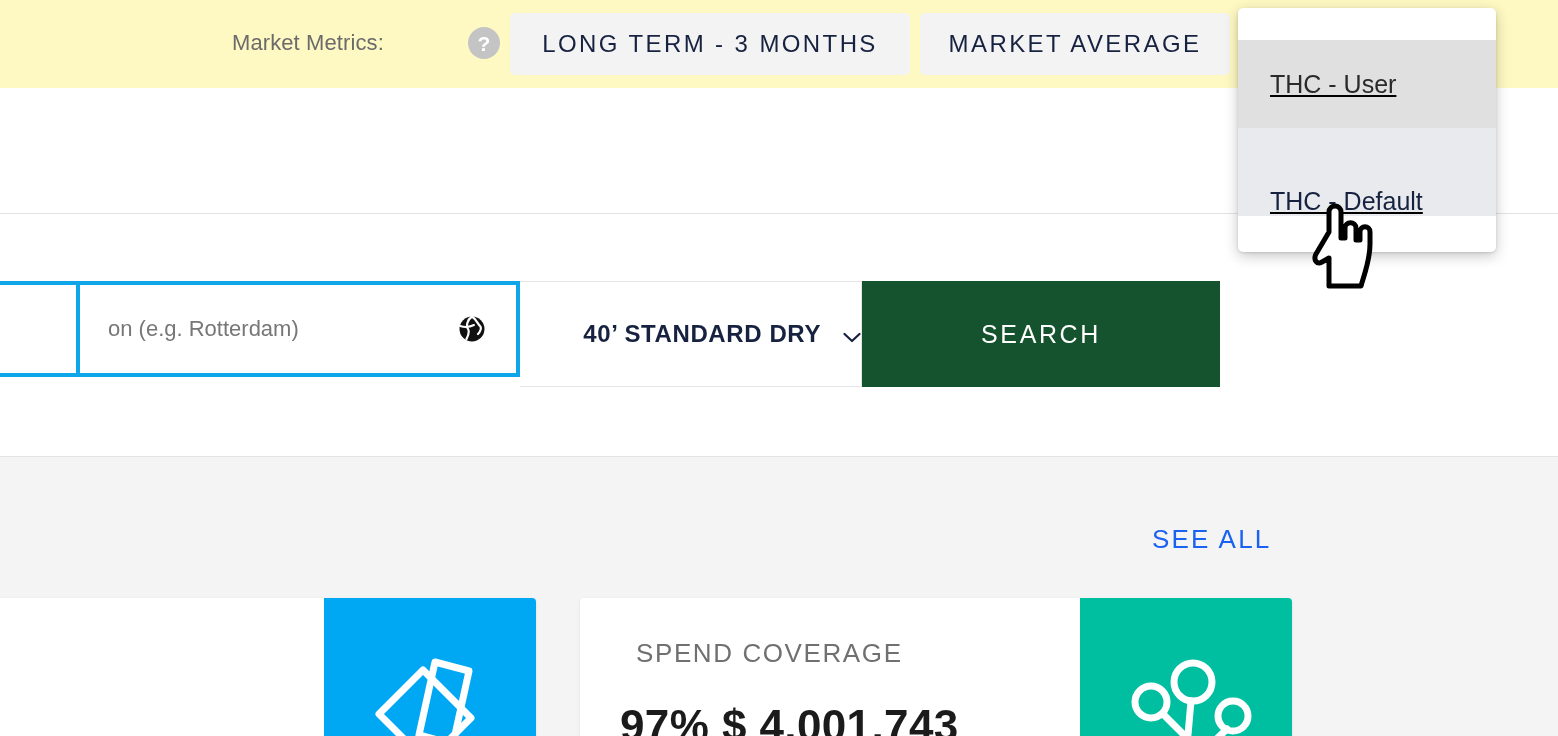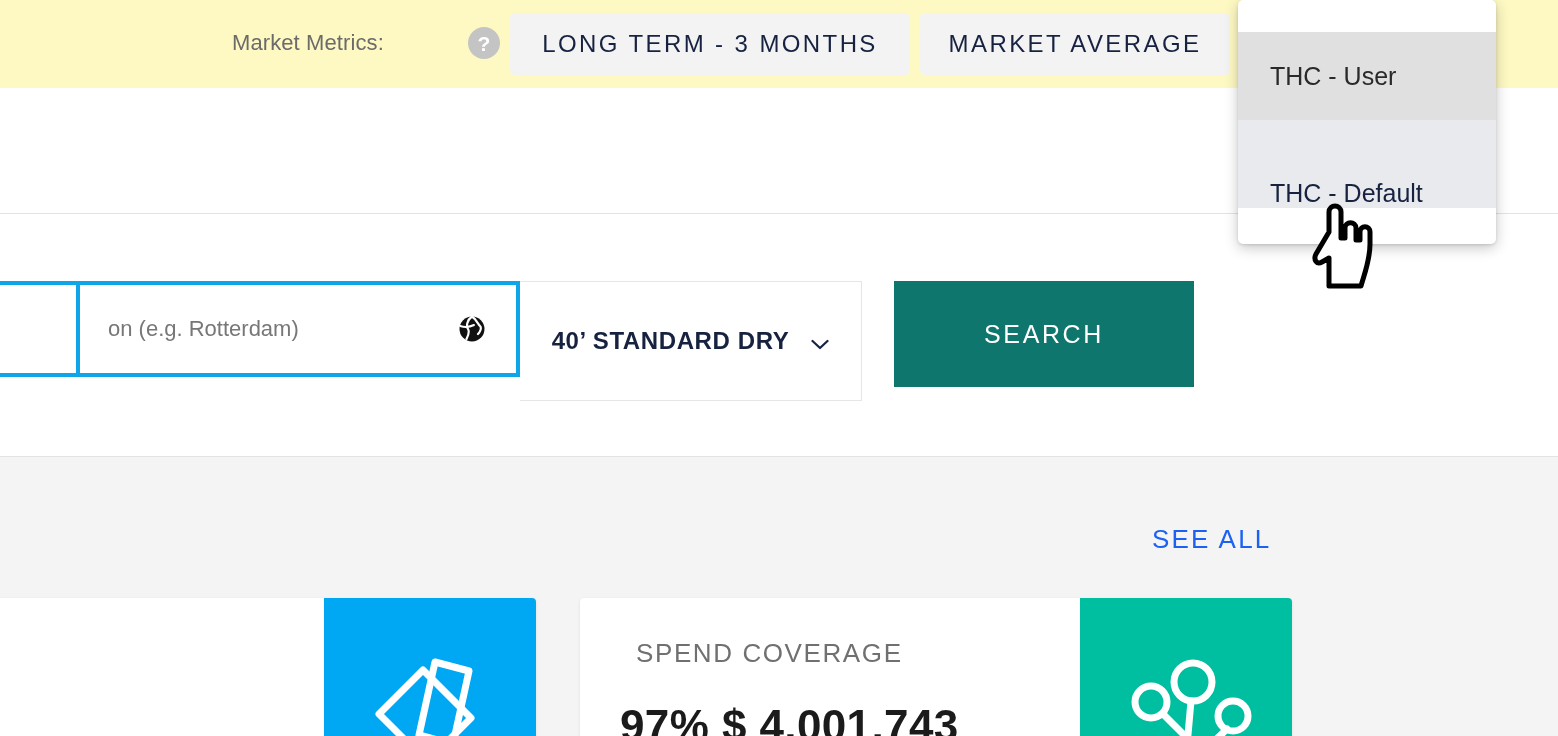--- a/index.html
+++ b/index.html
@@ -38,26 +38,27 @@
     color: #16223f; font-size: 24px; font-weight: normal;
     letter-spacing: 2.4px; white-space: nowrap;
     display: flex; align-items: center; justify-content: center;
     cursor: pointer;
   }
   #seg-longterm { left: 510px; width: 400px; }
   #seg-marketavg { left: 920px; width: 310px; }
 
   
   .dropdown {
-    position: absolute; left: 1238px; top: 0; width: 258px;
+    position: absolute; left: 1238px; top: 8px; width: 258px;
     background: #ffffff;
     border-radius: 5px;
     box-shadow: 0 4px 14px rgba(0,0,0,.22), 0 1px 3px rgba(0,0,0,.12);
     padding: 32px 0 36px 0;
     z-index: 40;
+    text-decoration: underline;
   }
   .dd-item {
     height: 88px; display: flex; align-items: center;
     padding-left: 32px; font-size: 25px; white-space: nowrap;
     cursor: pointer;
   }
   .dd-item.hovered { background: #e0e0e0; color: #2a2a2a; }
   .dd-item.selected { background: #e8eaed; color: #16223f; align-items: flex-end; }
 
   
@@ -78,36 +79,35 @@
   }
   .field-dest { border-left: none; width: 440px; }
   .field-ph {
     font-size: 22px; color: #777777; padding-left: 28px; white-space: nowrap;
   }
   .globe-icon {
     position: absolute; right: 30px; top: 50%; transform: translateY(-50%);
     width: 28px; height: 28px;
   }
   .field-equip {
-    width: 342px; height: 120px; background: #ffffff;
+    width: 342px; height: 106px; background: #ffffff;
     border: 1px solid #e6e6e8; border-left: none;
-    display: flex; align-items: center; justify-content: center;
+    display: flex; align-items: center; justify-content: flex-end;
     gap: 22px; cursor: pointer;
   }
   .equip-text {
     font-size: 24px; font-weight: bold; color: #16223f;
     letter-spacing: .6px; white-space: nowrap;
   }
   .chev { width: 18px; height: 11px; }
   .search-btn {
-    width: 300px; height: 106px; background: #0f766e; border: none;
+    width: 358px; height: 106px; background: #14532d; border: none;
     color: #ffffff; font-size: 25px; letter-spacing: 2.6px;
     display: flex; align-items: center; justify-content: center;
     cursor: default;
-    margin-left: 32px;
   }
 
   
   .graysection {
     position: absolute; left: 0; top: 456px; width: 1558px; height: 280px;
     background: #f4f4f5; border-top: 1px solid #e3e3e5;
   }
   .see-all {
     position: absolute; left: 1152px; top: 524px;
     font-size: 26px; letter-spacing: 2.2px; color: #1b62f2;

